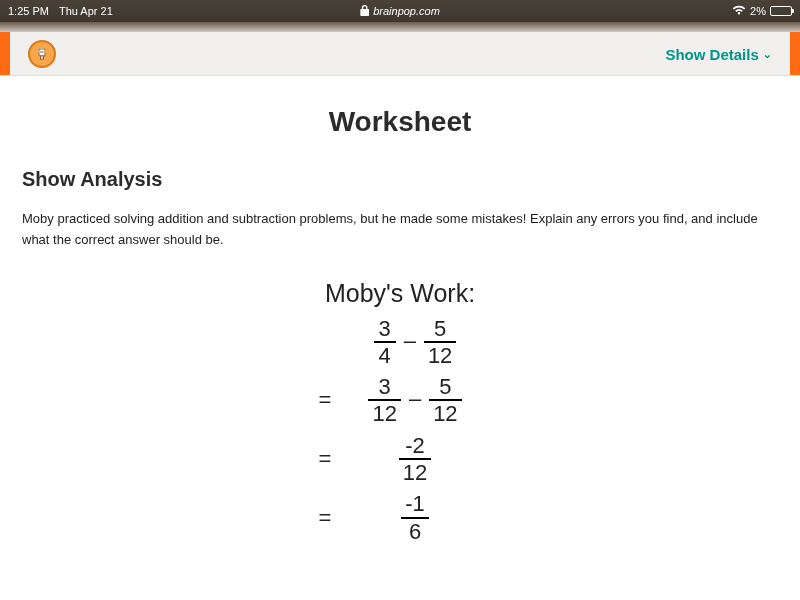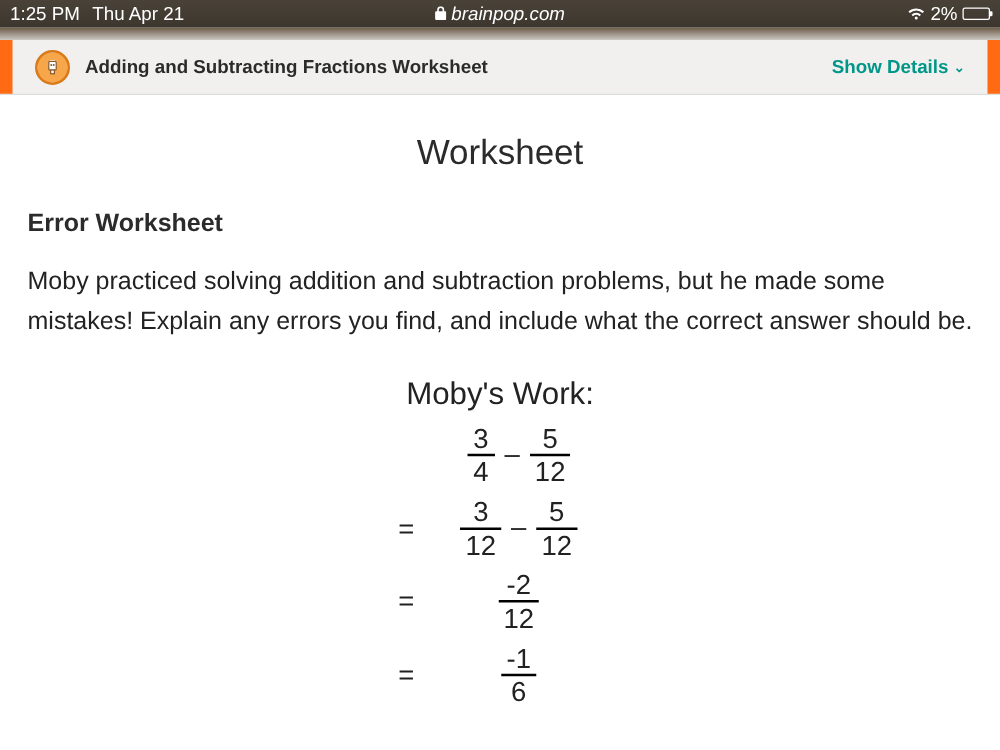--- a/index.html
+++ b/index.html
@@ -3,21 +3,21 @@
 <meta charset="utf-8">
 <style>
   * { box-sizing: border-box; margin: 0; padding: 0; }
   html, body { width: 800px; height: 600px; overflow: hidden; font-family: -apple-system, "Helvetica Neue", Arial, sans-serif; background: #fff; }
 
   
   .statusbar {
     height: 22px;
     background: linear-gradient(#4a4238, #3c362e);
     color: #fff;
-    font-size: 15px;
+    font-size: 11px;
     display: flex;
     align-items: center;
     padding: 0 8px;
     position: relative;
   }
   .statusbar .left { display: flex; gap: 10px; }
   .statusbar .center { position: absolute; left: 50%; transform: translateX(-50%); display: flex; align-items: center; gap: 4px; font-style: italic; }
   .statusbar .right { margin-left: auto; display: flex; align-items: center; gap: 4px; }
   .battery {
     width: 22px; height: 10px; border: 1px solid #fff; border-radius: 2px; position: relative;
@@ -51,23 +51,23 @@
   }
   .headerbar .title { font-weight: 700; font-size: 15px; color: #2b2b2b; }
   .headerbar .details {
     position: absolute; right: 28px; top: 50%; transform: translateY(-50%);
     color: #009688; font-weight: 700; font-size: 15px; display:flex; align-items:center; gap:4px;
   }
   .headerbar .details .chev { font-size: 11px; }
 
   
   .content { padding: 30px 22px 0 22px; width: 100%; color: #222; }
-  .page-title { text-align: center; font-size: 28px; font-weight: 400; color: #2b2b2b; margin-bottom: 30px; }
+  .page-title { text-align: center; font-size: 28px; font-weight: 700; color: #2b2b2b; margin-bottom: 30px; }
   .section-title { font-size: 20px; font-weight: 800; color: #2b2b2b; margin-bottom: 18px; }
-  .instructions { font-size: 20px; line-height: 1.6; color: #222; margin-bottom: 28px; }
+  .instructions { font-size: 13px; line-height: 1.6; color: #222; margin-bottom: 28px; }
 
   .work { text-align: center; }
   .work-title { font-size: 25px; font-weight: 400; margin-bottom: 8px; }
 
   .mathrow { display:flex; align-items:center; justify-content:center; margin: 6px 0; font-size: 22px; }
   .mathrow .eq { width: 30px; text-align:center; }
   .mathrow .expr { width: 150px; display:flex; align-items:center; justify-content:center; gap: 6px; }
   .mathrow .expr.center1 { justify-content:center; }
   .frac { display:inline-flex; flex-direction:column; align-items:center; line-height:1.15; }
   .frac .num { padding: 0 4px; }
@@ -107,31 +107,30 @@
 <div class="headerbar">
   <div class="orange-l"></div>
   <div class="logo">
     <svg width="16" height="16" viewBox="0 0 16 16">
         <rect x="5" y="3" width="6" height="7" rx="1" fill="#fff" stroke="#8a5a2a" stroke-width="1"></rect>
         <circle cx="7" cy="6" r="0.8" fill="#8a5a2a"></circle>
         <circle cx="9" cy="6" r="0.8" fill="#8a5a2a"></circle>
         <rect x="6.5" y="10" width="3" height="3" fill="#fff" stroke="#8a5a2a" stroke-width="1"></rect>
       </svg>
   </div>
-  <div class="title">Adding and Subtracting Fractions Worksheet</div>
   <div class="details">
     <span>Show Details</span>
     <span class="chev">⌄</span>
   </div>
   <div class="orange-r"></div>
 </div>
 
 <div class="content">
   <h1 class="page-title">Worksheet</h1>
-  <h2 class="section-title">Error Worksheet</h2>
+  <h2 class="section-title">Show Analysis</h2>
   <p class="instructions">Moby practiced solving addition and subtraction problems, but he made some mistakes! Explain any errors you find, and include what the correct answer should be.</p>
 
   <div class="work">
     <div class="work-title">Moby's Work:</div>
 
     <div class="mathrow">
       <span class="eq"></span>
       <span class="expr">
         <span class="frac">
           <span class="num">3</span>

